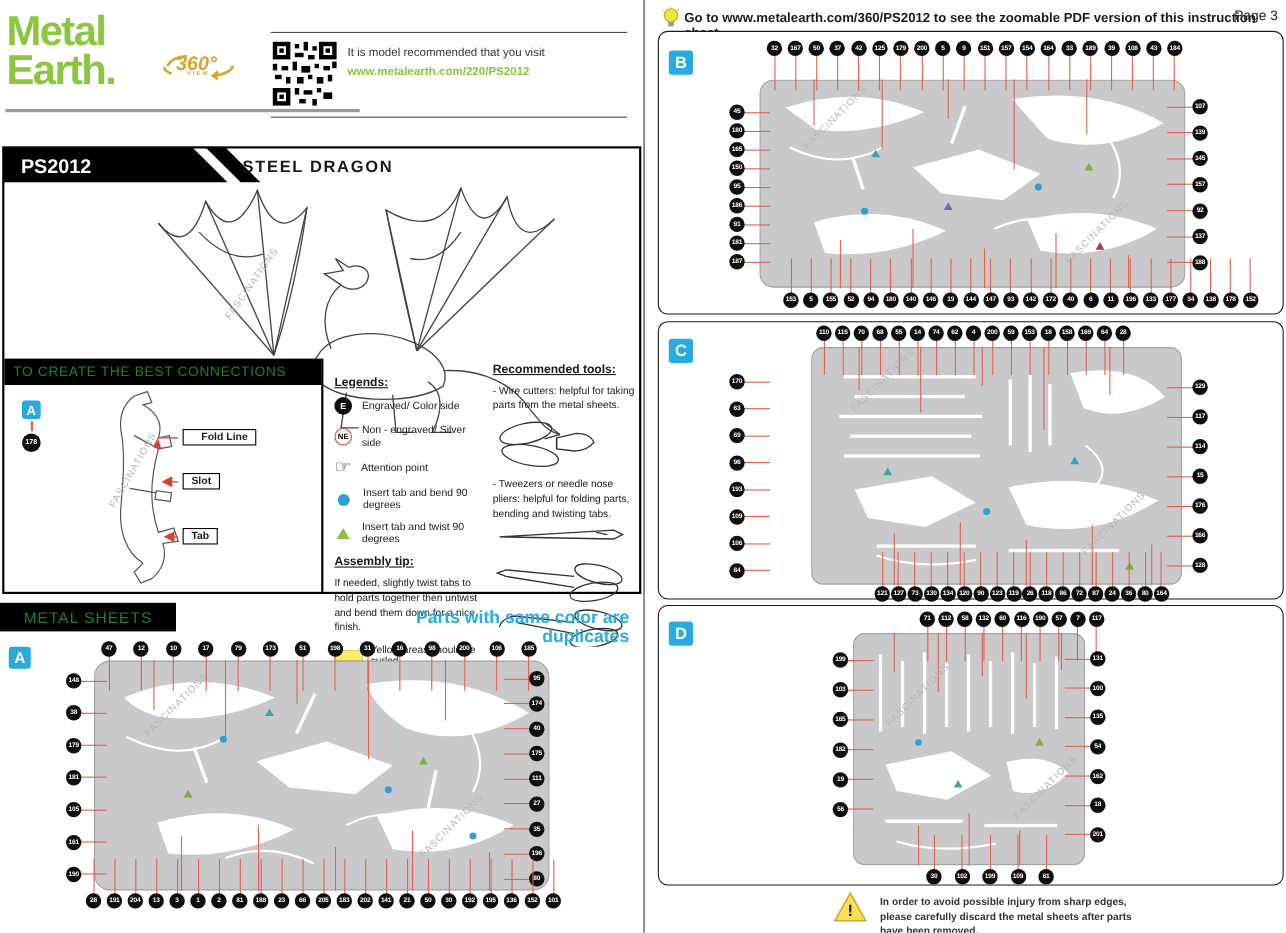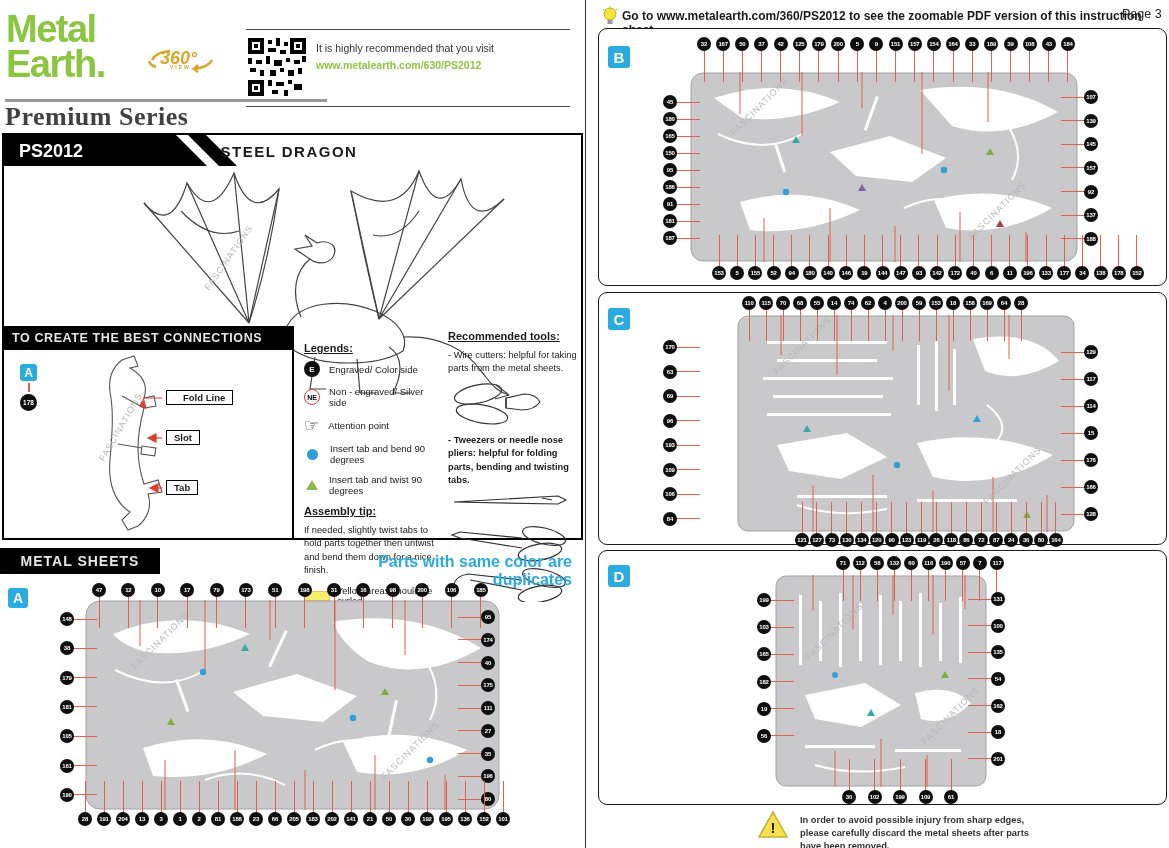--- a/index.html
+++ b/index.html
@@ -5,21 +5,21 @@
   * { margin:0; padding:0; box-sizing:border-box; }
   html,body { width:1169px; height:848px; background:#fff; overflow:hidden;
     font-family:"Liberation Sans", sans-serif; color:#1a1a1a; }
   .abs { position:absolute; }
   #page { position:relative; width:1169px; height:608px; background:#fff; }
 
   
   .vdivider { left:585px; top:0; width:1px; height:848px; background:#333; }
   .letter-badge { width:20px; height:20px; background:#29abe2; color:#fff; font-weight:bold;
     font-size:14px; display:flex; align-items:center; justify-content:center; border-radius:3px; z-index:6; }
-  .black-banner { background:#000; color:#e5e5e5; font-weight:bold; }
+  .black-banner { background:#000; color:#15803d; font-weight:normal; }
   .co { position:relative; width:14px; height:14px; border-radius:50%; background:#0e0e0e; color:#fff;
     font-size:6px; font-weight:bold; display:flex; align-items:center; justify-content:center;
     flex:0 0 auto; letter-spacing:-0.2px; }
   .row-h { position:absolute; display:flex; justify-content:space-between; z-index:4; }
   .row-v { position:absolute; display:flex; flex-direction:column; justify-content:space-between; z-index:4; }
   .stub-down .co::after { content:""; position:absolute; left:6.5px; top:13px; width:1px; height:32px; background:#e0614f; z-index:-1; }
   .stub-up .co::after { content:""; position:absolute; left:6.5px; bottom:13px; width:1px; height:32px; background:#e0614f; z-index:-1; }
   .stub-right .co::after { content:""; position:absolute; top:6.5px; left:13px; width:24px; height:1px; background:#e0614f; z-index:-1; }
   .stub-left .co::after { content:""; position:absolute; top:6.5px; right:13px; width:24px; height:1px; background:#e0614f; z-index:-1; }
   .panel { position:absolute; left:598px; width:569px; border:1.5px solid #1a1a1a; border-radius:9px; background:#fff; }
@@ -94,21 +94,20 @@
 <body>
 
 <div id="page">
   <div class="abs vdivider"></div>
 
   <div class="abs logo">
     <div>Metal</div>
     <div>Earth.</div>
   </div>
   <div class="abs logo-rule"></div>
-  <div class="abs series">Premium Series</div>
 
   <div class="abs badge360">
     <svg width="72" height="34" viewBox="0 0 72 34">
       <path d="M6,16 Q10,8 24,7" stroke="#d9a62a" stroke-width="2.5" fill="none"></path>
       <path d="M66,16 Q63,23 48,25 L52,28 M48,25 L52,21" stroke="#d9a62a" stroke-width="2.5" fill="none"></path>
       <path d="M4,17 Q2,20 10,23" stroke="#d9a62a" stroke-width="2.5" fill="none"></path>
     </svg>
     <div class="num abs" style="left:14px; top:4px;">360°</div>
     <div class="sub abs" style="left:24px; top:22px;">VIEW</div>
   </div>
@@ -149,22 +148,22 @@
         <rect x="22" y="44" width="4" height="6"></rect>
           <rect x="30" y="46" width="8" height="4"></rect>
           <rect x="42" y="44" width="4" height="4"></rect>
         <rect x="48" y="48" width="8" height="6"></rect>
           <rect x="26" y="54" width="6" height="4"></rect>
           <rect x="38" y="54" width="4" height="6"></rect>
       </g>
     </svg>
   </div>
   <div class="abs qr-text">
-    <div>It is highly recommended that you visit</div>
-    <div class="link">www.metalearth.com/630/PS2012</div>
+    <div>It is model recommended that you visit</div>
+    <div class="link">www.metalearth.com/220/PS2012</div>
   </div>
 
   <div class="abs model-box">
     <svg class="abs" style="left:-1px; top:-1px;" width="250" height="32" viewBox="0 0 250 32">
       <polygon points="0,0 172,0 204,32 0,32" fill="#000"></polygon>
       <polygon points="184,0 202,0 234,32 216,32" fill="#000"></polygon>
       <text x="16" y="23" fill="#fff" font-size="18" font-weight="bold" font-family="Liberation Sans, sans-serif">PS2012</text>
     </svg>
     <div class="abs model-title">STEEL DRAGON</div>
 
@@ -270,21 +269,21 @@
       <div class="sec-title">Recommended tools:</div>
       <div class="tool-text">- Wire cutters: helpful for taking parts from the metal sheets.</div>
       <svg width="120" height="48" viewBox="0 0 120 48">
         <g stroke="#333" stroke-width="1.2" fill="none">
           <ellipse cx="30" cy="14" rx="24" ry="9" transform="rotate(-12 30 14)"></ellipse>
           <ellipse cx="34" cy="34" rx="26" ry="9" transform="rotate(10 34 34)"></ellipse>
           <path d="M58,18 L76,14 Q88,14 92,22 Q86,30 74,30 L58,28 Z"></path>
           <path d="M58,18 L58,28"></path>
         </g>
       </svg>
-      <div class="tool-text" style="margin-top:6px;font-weight:bold;">- Tweezers or needle nose pliers: helpful for folding parts, bending and twisting tabs.</div>
+      <div class="tool-text" style="margin-top:6px;">- Tweezers or needle nose pliers: helpful for folding parts, bending and twisting tabs.</div>
       <svg width="124" height="110" viewBox="0 0 124 110">
         <g stroke="#333" stroke-width="1.2" fill="none">
           <path d="M6,10 L110,4 L118,8 L110,12 Z"></path>
             <path d="M94,6 L104,8"></path>
           <ellipse cx="96" cy="44" rx="22" ry="8" transform="rotate(14 96 44)"></ellipse>
           <ellipse cx="92" cy="60" rx="22" ry="8" transform="rotate(-10 92 60)"></ellipse>
           <path d="M74,46 L12,40 M74,56 L12,46 M12,40 L4,43 L12,46"></path>
           <ellipse cx="96" cy="86" rx="22" ry="8" transform="rotate(14 96 86)"></ellipse>
           <ellipse cx="92" cy="102" rx="22" ry="8" transform="rotate(-10 92 102)"></ellipse>
           <path d="M74,88 L20,82 Q8,84 6,92 M74,98 L22,88"></path>

